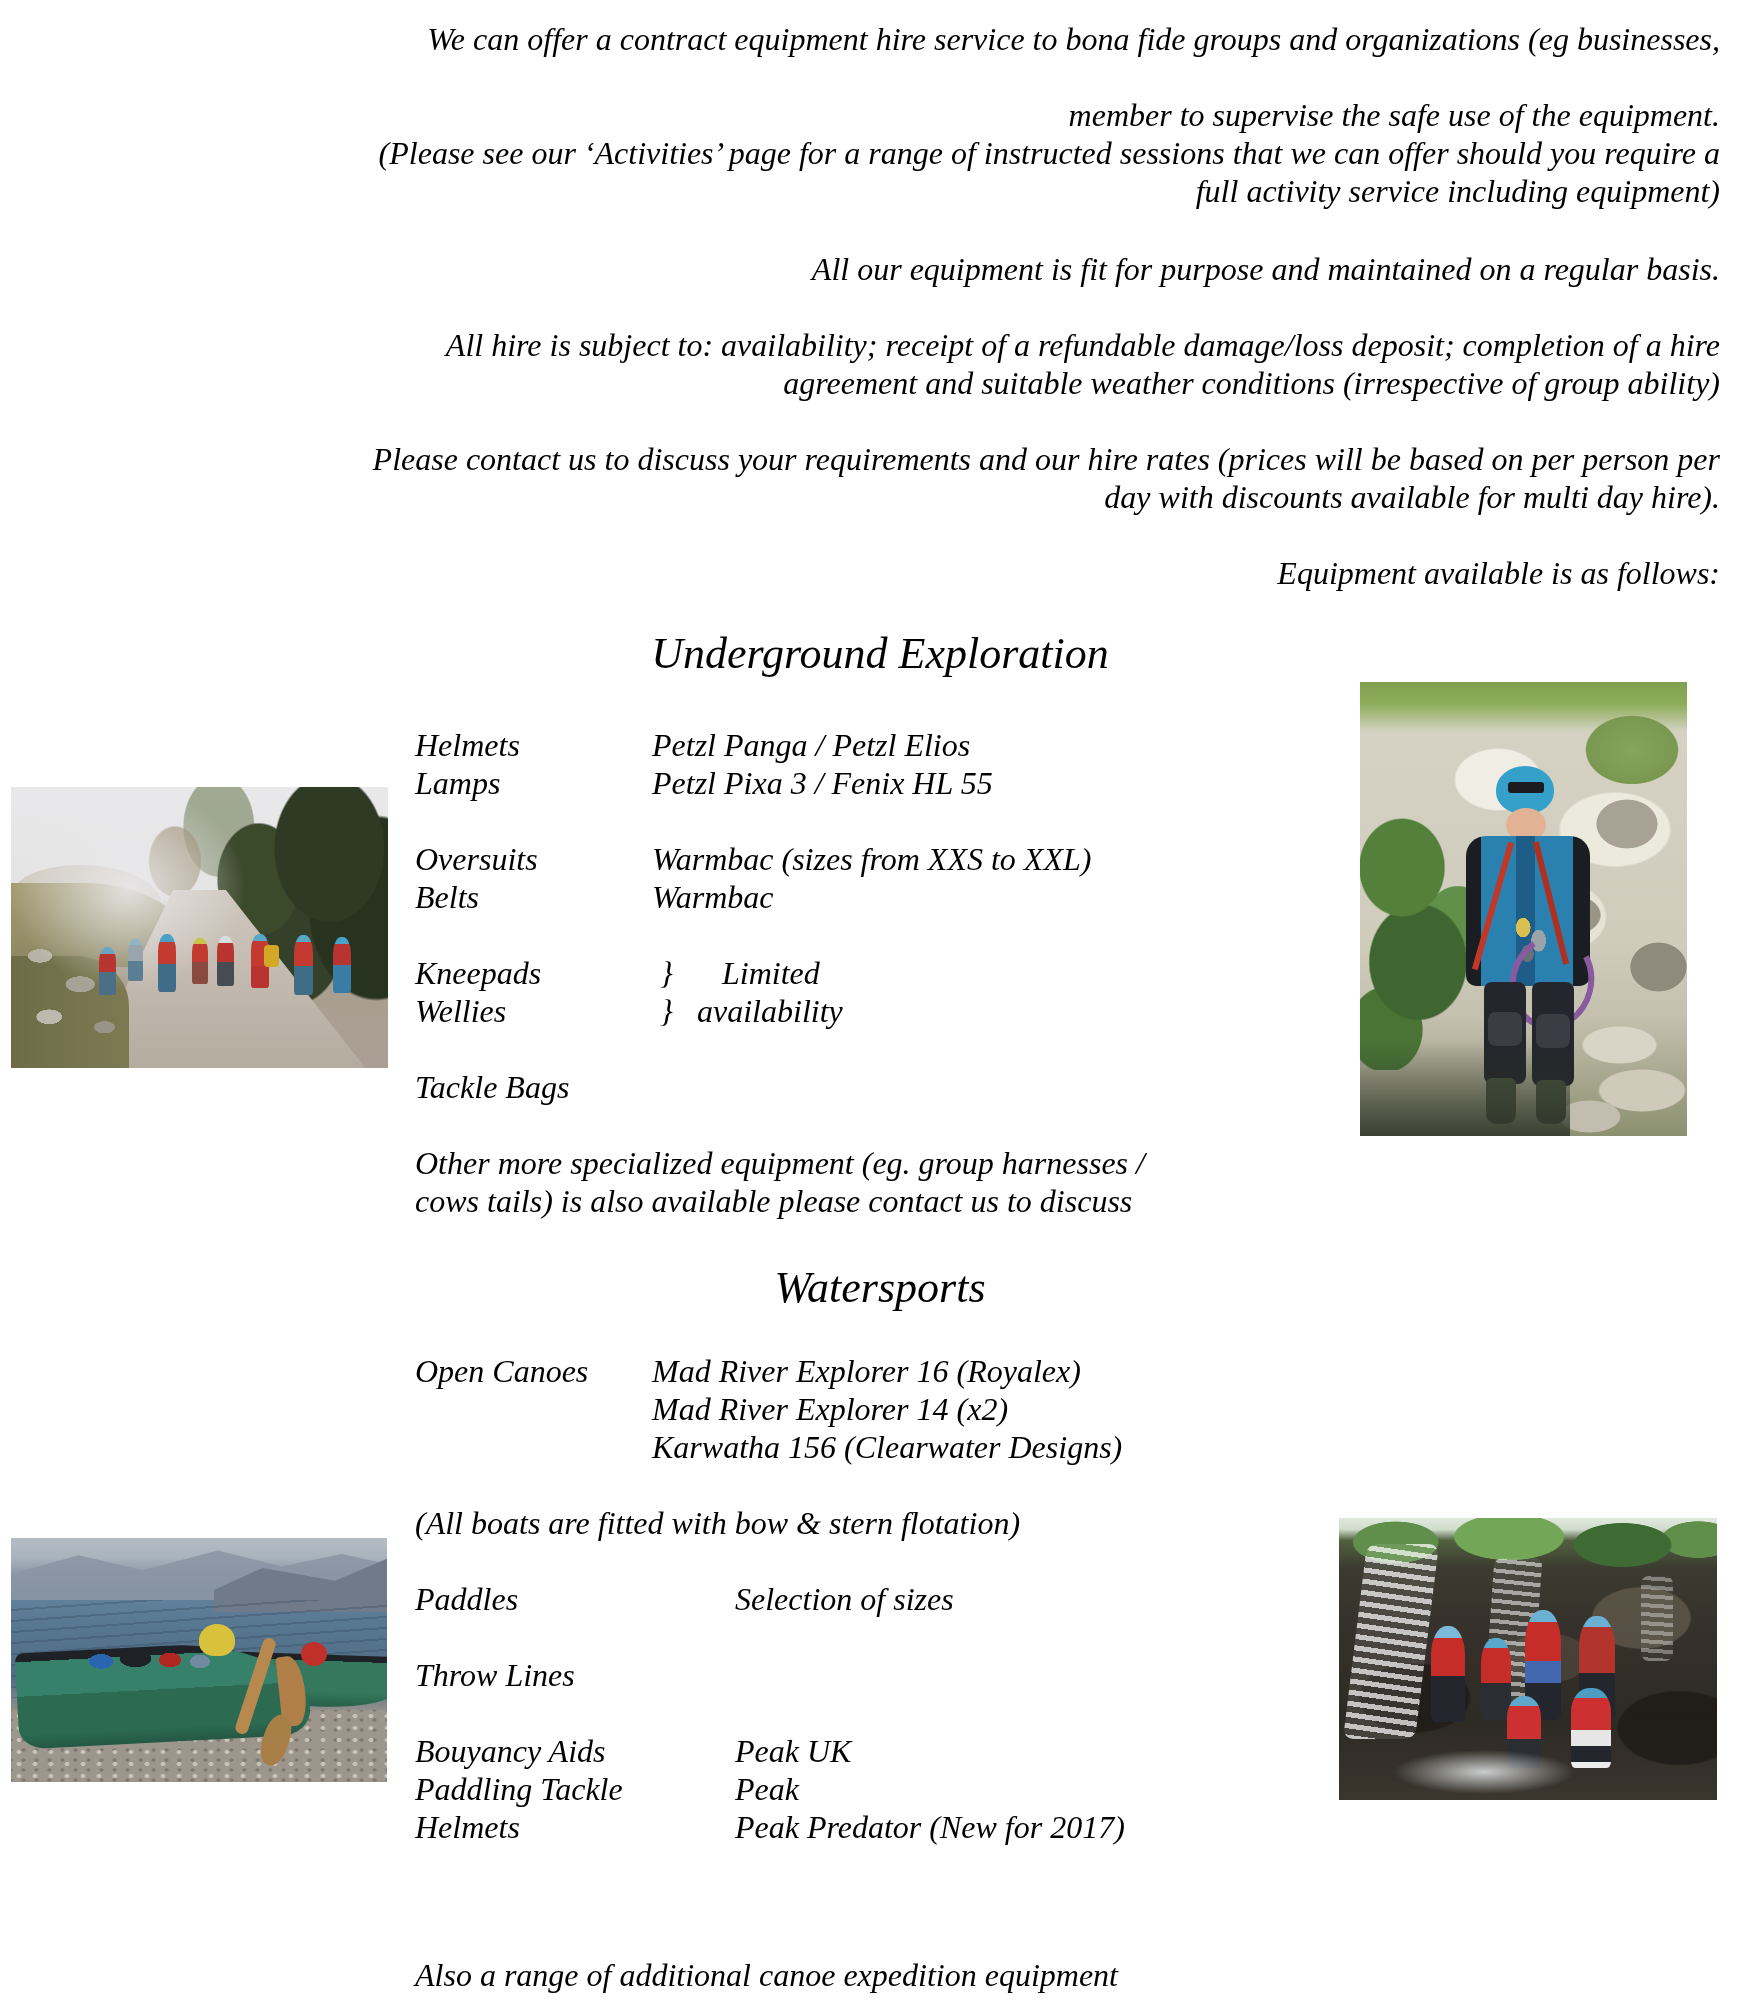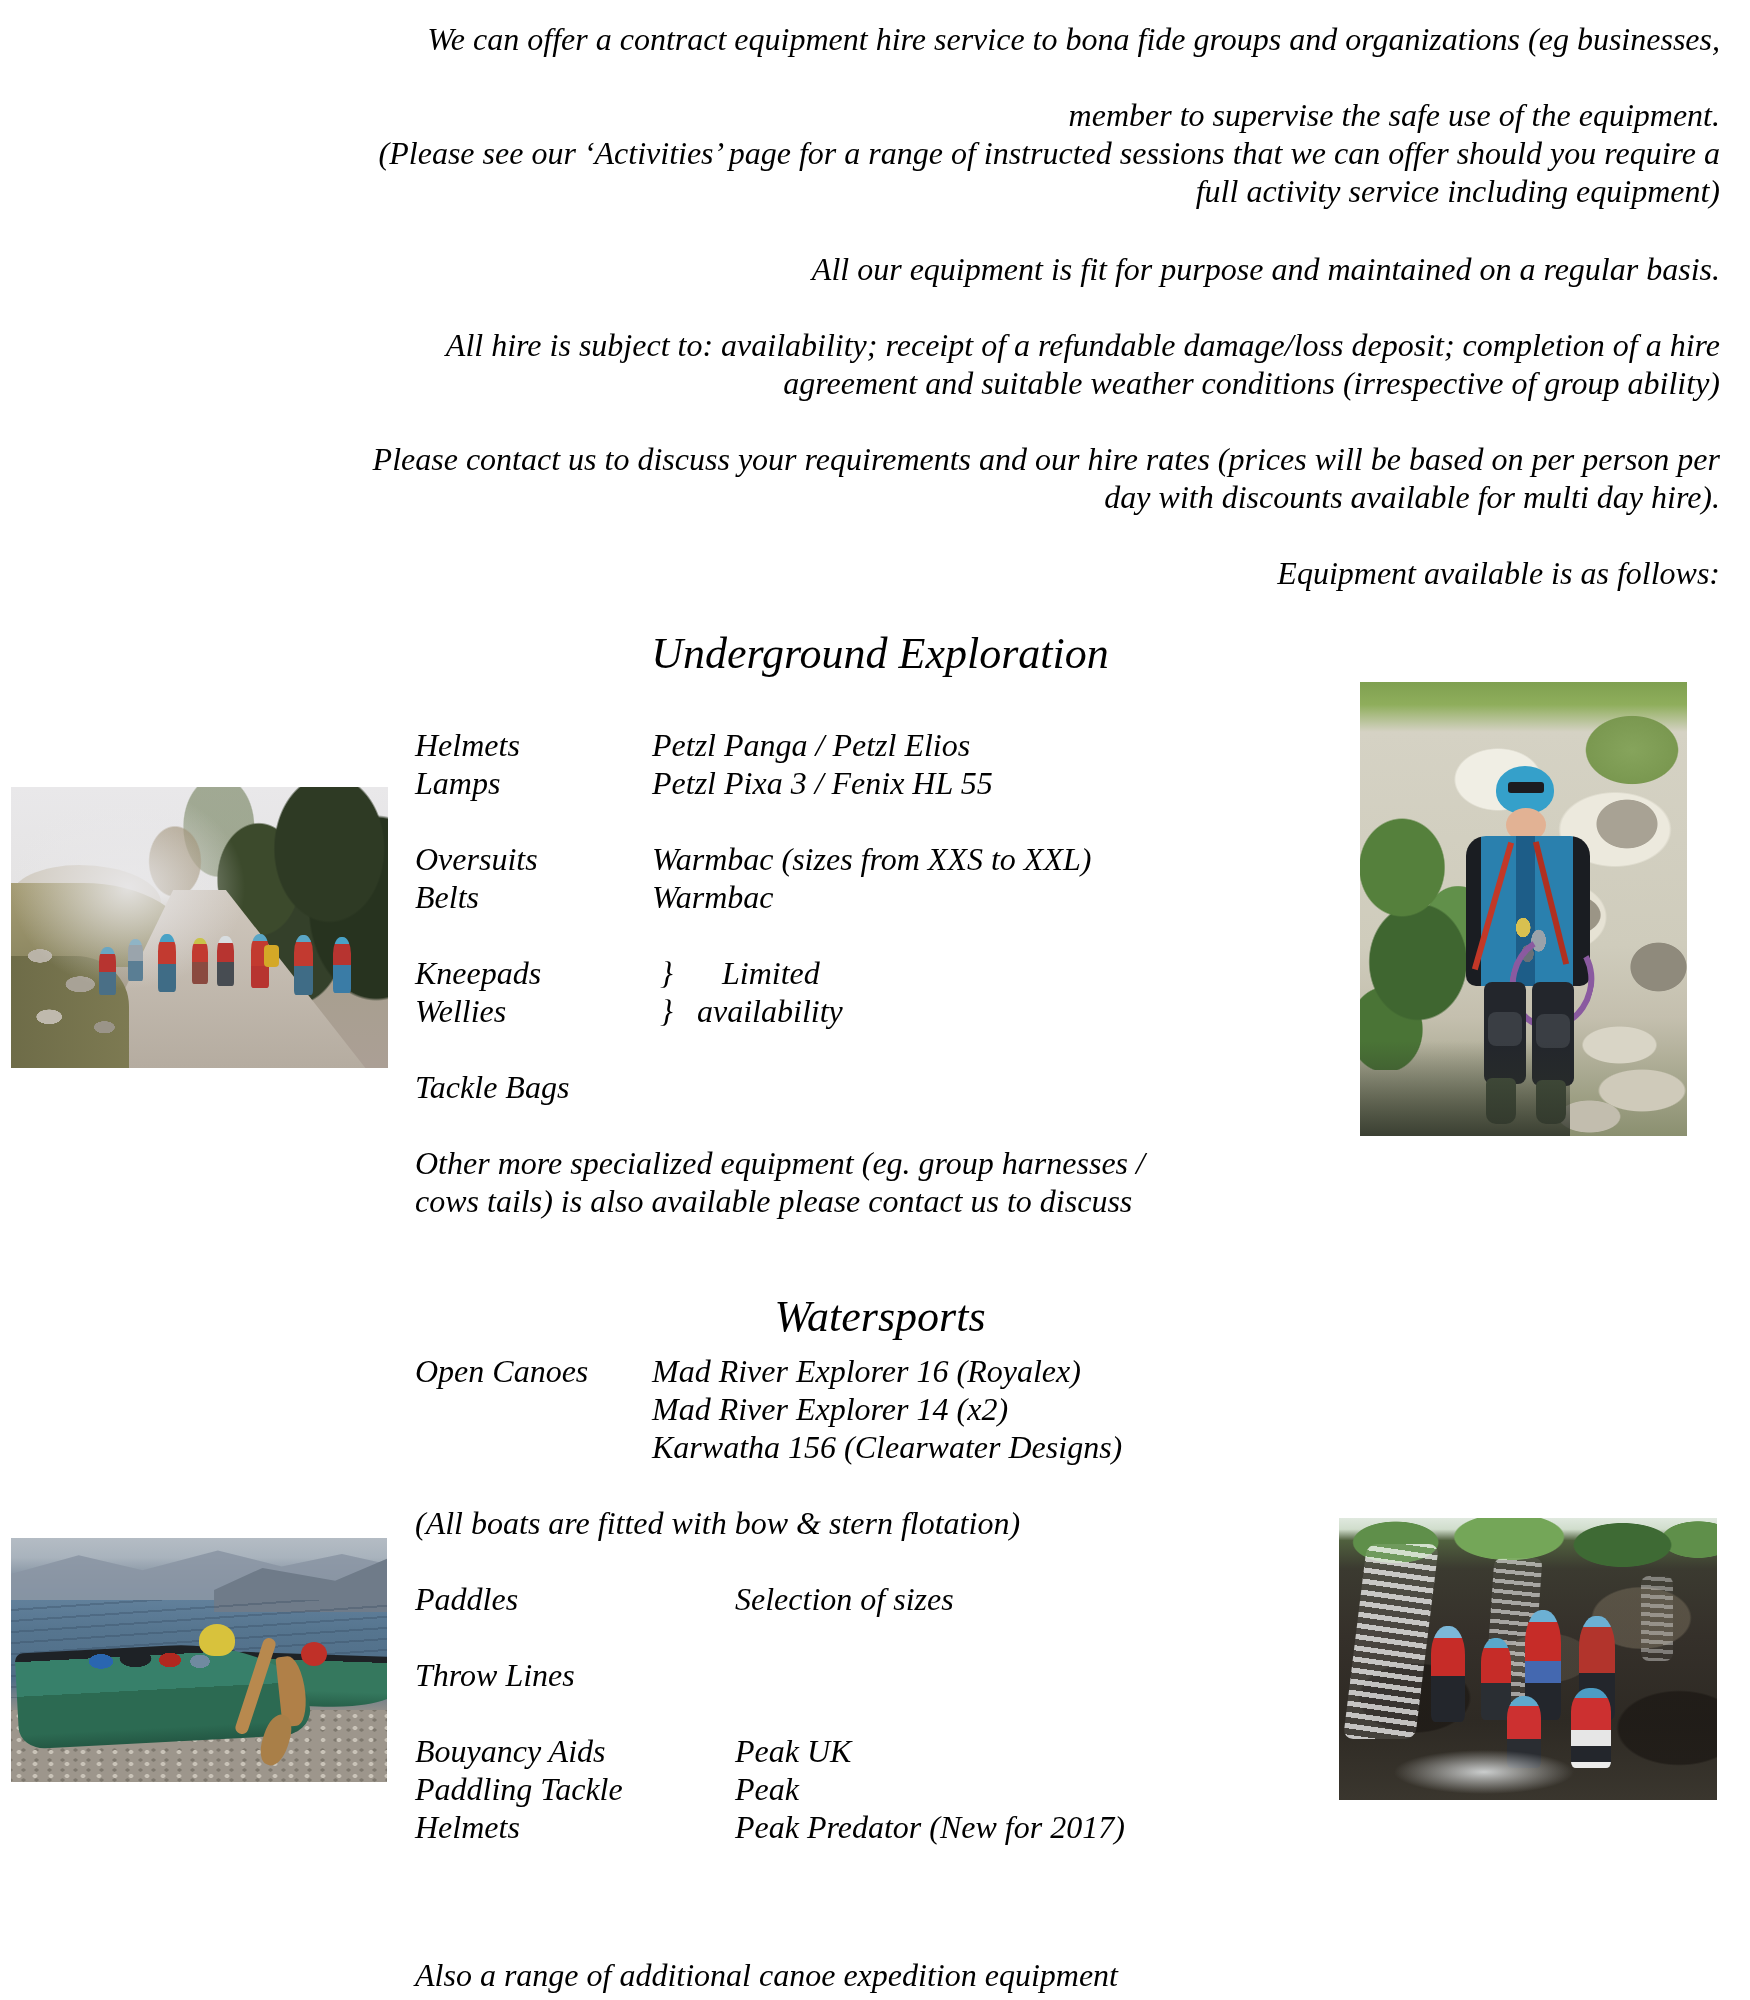--- a/index.html
+++ b/index.html
@@ -125,21 +125,21 @@
     radial-gradient(70px 40px at 55% 45%,rgba(100,92,78,.4) 0 60%,transparent 63%);}
   .ph4-fall1{left:16px;top:26px;width:72px;height:195px;opacity:.85;transform:skewX(-7deg);border-radius:10px;
     background:repeating-linear-gradient(8deg,rgba(255,255,255,.85) 0 5px,rgba(255,255,255,.12) 5px 11px);}
   .ph4-fall2{left:150px;top:40px;width:48px;height:155px;opacity:.7;transform:skewX(-4deg);border-radius:8px;
     background:repeating-linear-gradient(6deg,rgba(255,255,255,.8) 0 4px,rgba(255,255,255,.1) 4px 10px);}
   .ph4-fall3{right:44px;top:58px;width:32px;height:85px;opacity:.5;border-radius:8px;
     background:repeating-linear-gradient(4deg,rgba(255,255,255,.75) 0 4px,rgba(255,255,255,.08) 4px 9px);}
   .ph4-spray{left:55px;bottom:6px;width:180px;height:44px;background:radial-gradient(closest-side,rgba(240,244,246,.8),rgba(240,244,246,0));}
   
   .p1{top:20px;} .p2{top:250px;} .p3{top:326px;} .p4{top:440px;} .p5{top:554px;}
-  .h-ue{top:628px;} .h-ws{top:1262px;margin-top:29px;}
+  .h-ue{top:628px;} .h-ws{top:1262px;}
 </style>
 </head>
 <body>
 
 <div id="page">
 
   <div class="tline p1">We can offer a contract equipment hire service to bona fide groups and organizations (eg businesses,</div>
   <div class="tline" style="top:96px">member to supervise the safe use of the equipment.</div>
   <div class="tline" style="top:134px">(Please see our ‘Activities’ page for a range of instructed sessions that we can offer should you require a</div>
   <div class="tline" style="top:172px">full activity service including equipment)</div>

